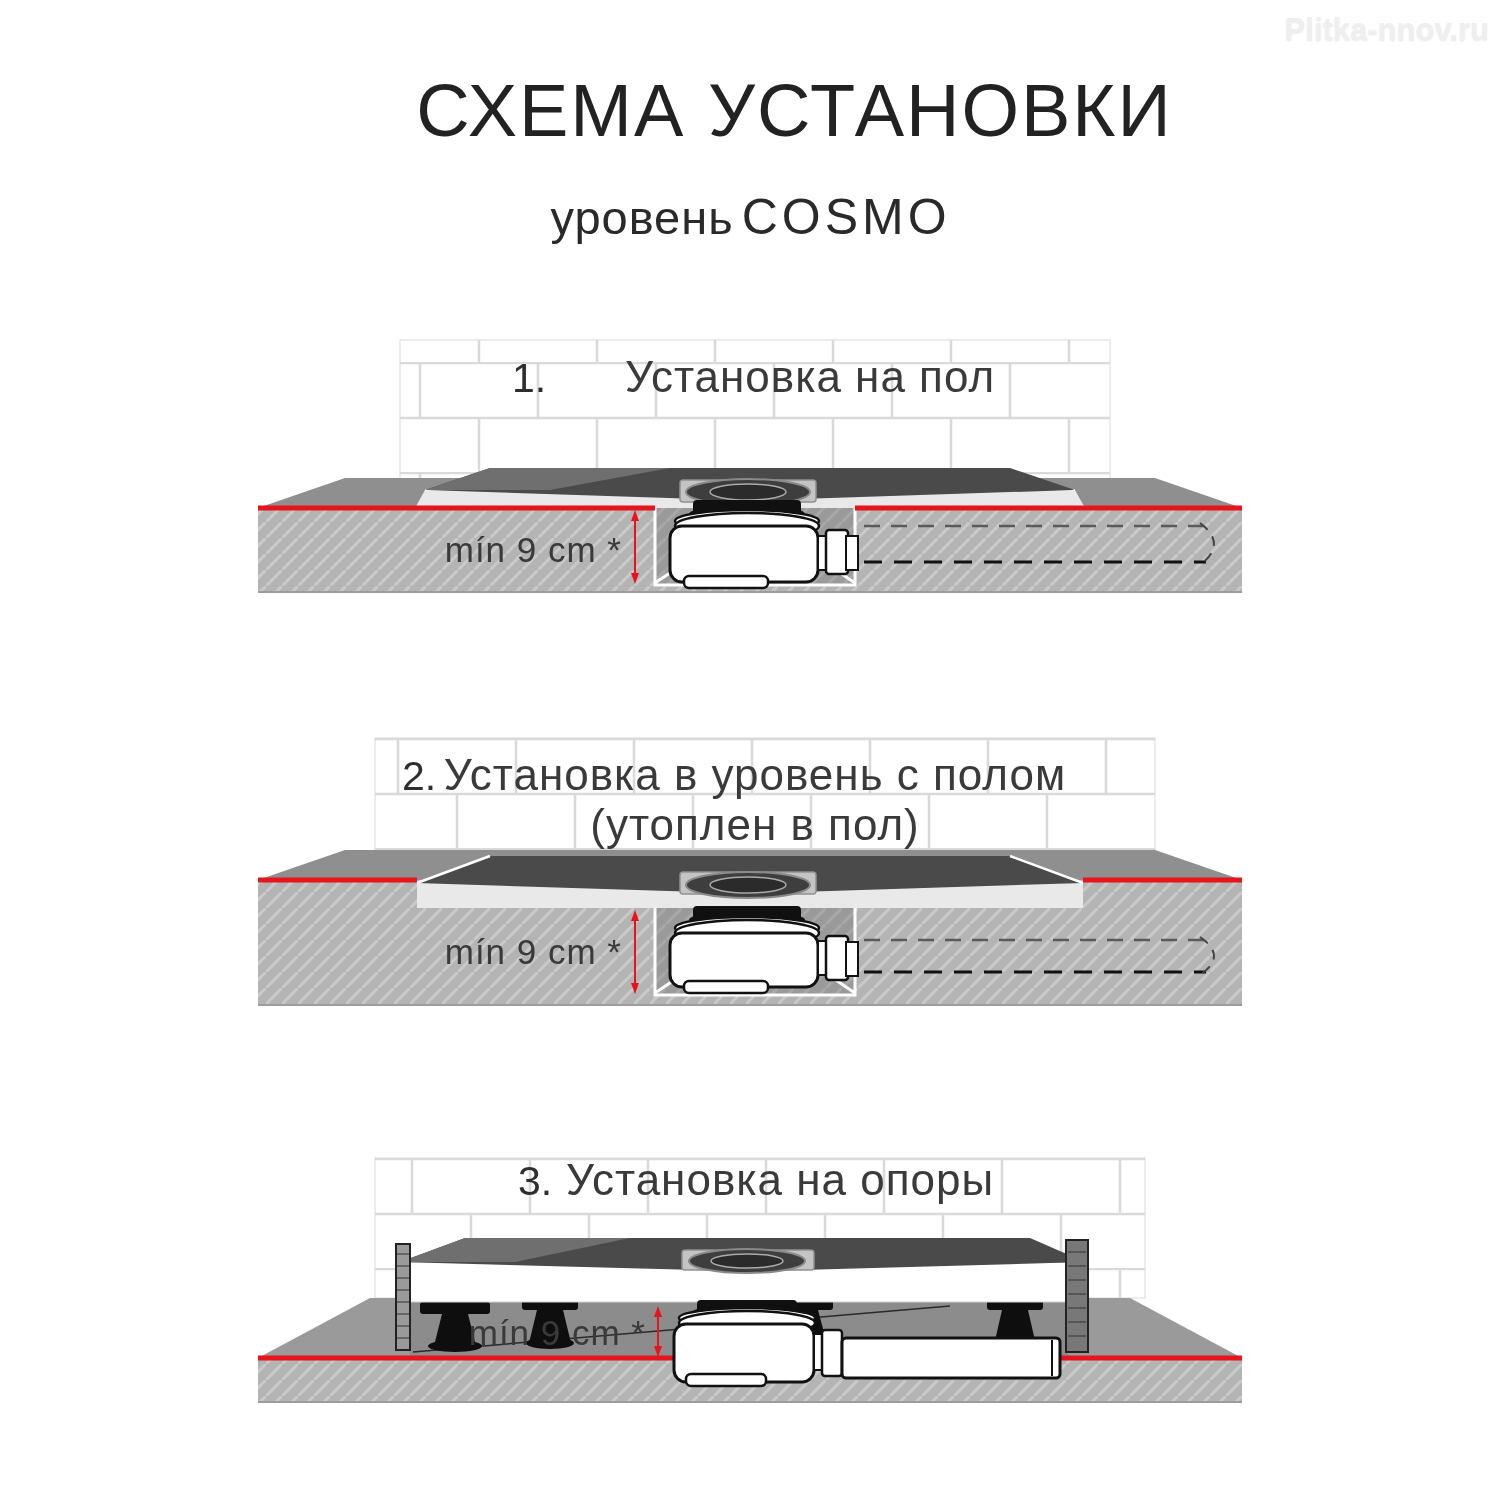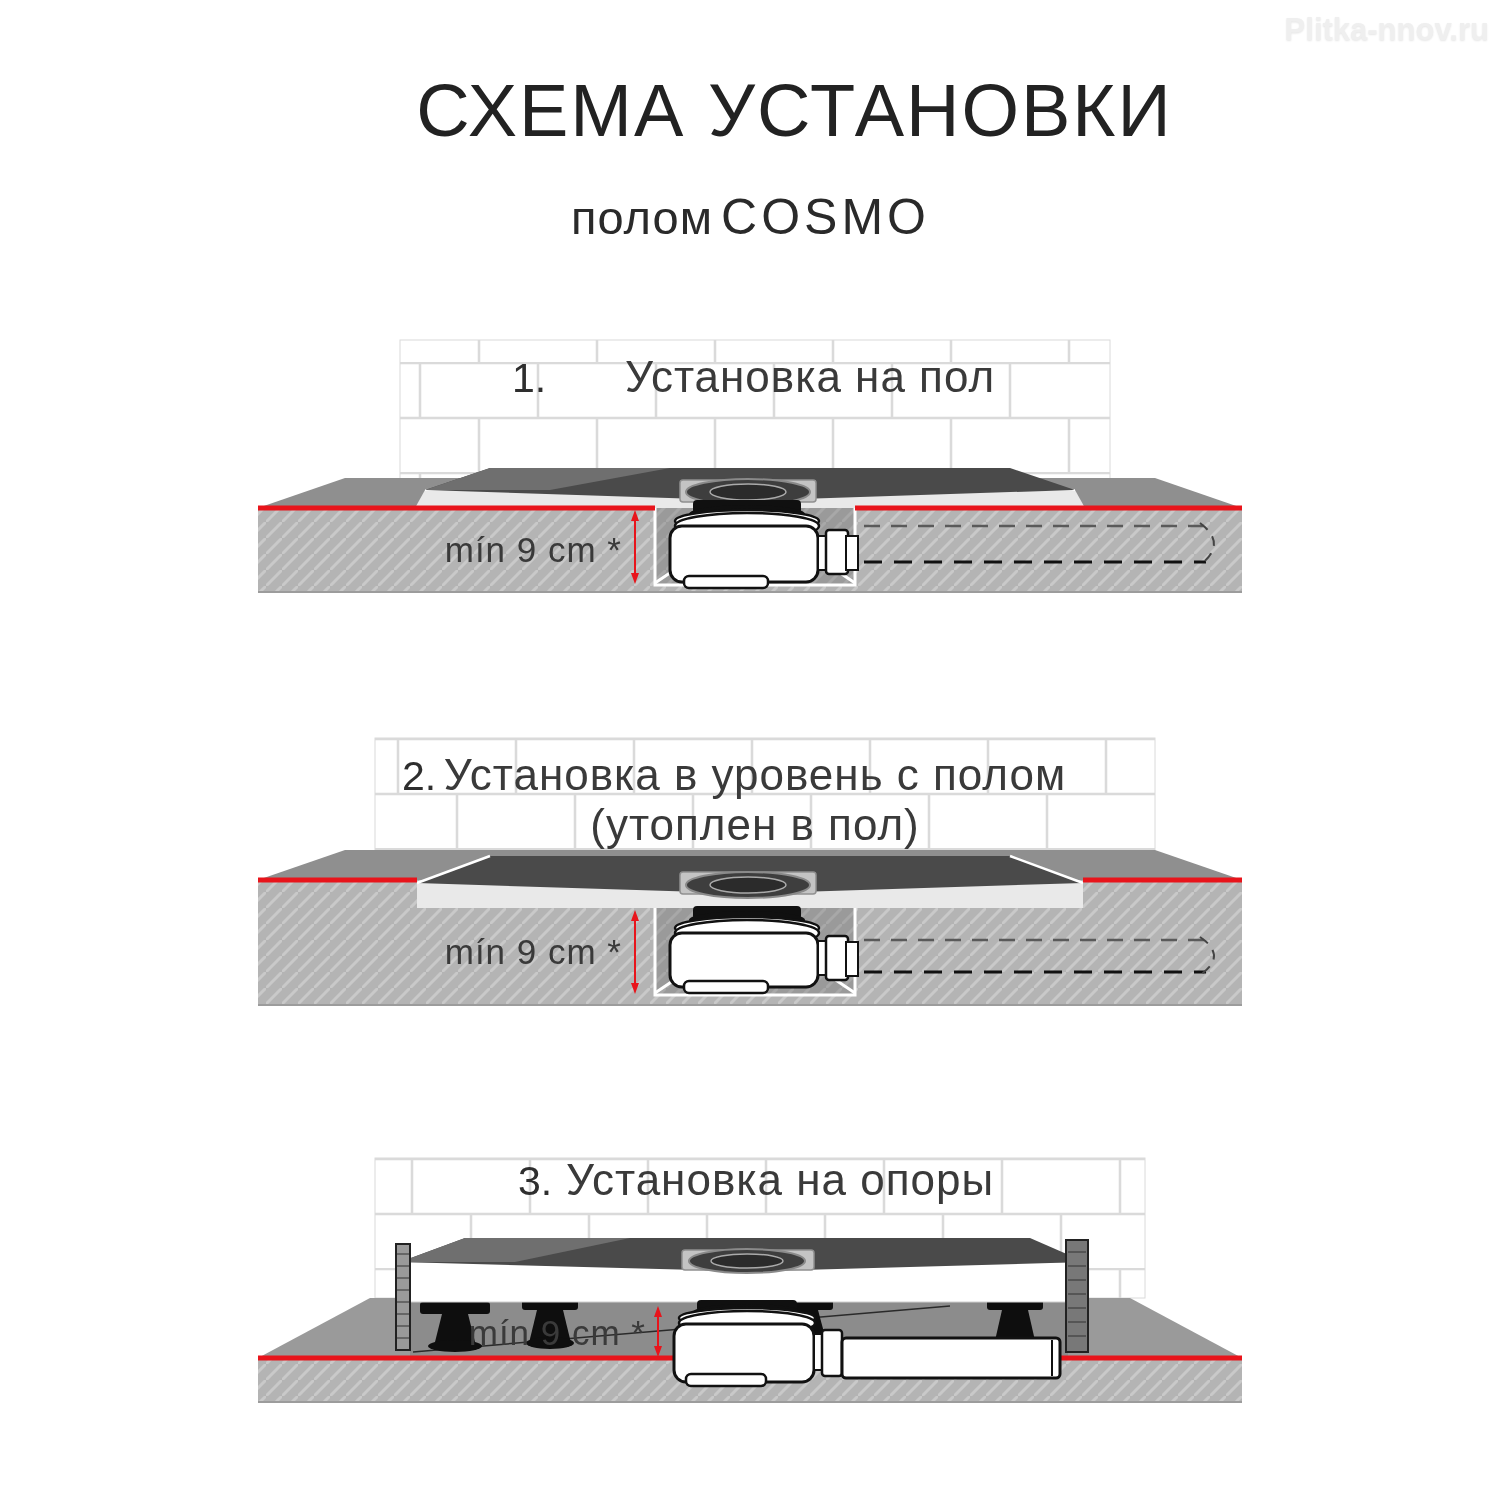--- a/index.html
+++ b/index.html
@@ -24,21 +24,21 @@
 </head>
 <body>
 
 <div class="page">
 
   <div class="watermark">Plitka-nnov.ru</div>
 
   <div class="main-title">СХЕМА УСТАНОВКИ</div>
 
   <div class="subtitle">
-    <span class="model-label">полом</span><span class="model-name">COSMO</span>
+    <span class="model-label">уровень</span><span class="model-name">COSMO</span>
   </div>
 
   <div class="fig" id="fig1">
     <svg width="1001" height="300" viewBox="0 0 1001 300">
       <defs>
         <pattern id="tiles1" width="118" height="110" patternUnits="userSpaceOnUse" patternTransform="translate(32,32)">
           <rect width="118" height="110" fill="#ffffff"></rect>
           <path d="M0,1 H118 M0,56 H118 M20,0 V55 M79,55 V110" stroke="#dadada" stroke-width="2.5" fill="none"></path>
         </pattern>
         <pattern id="hatch1" width="16" height="16" patternUnits="userSpaceOnUse">

